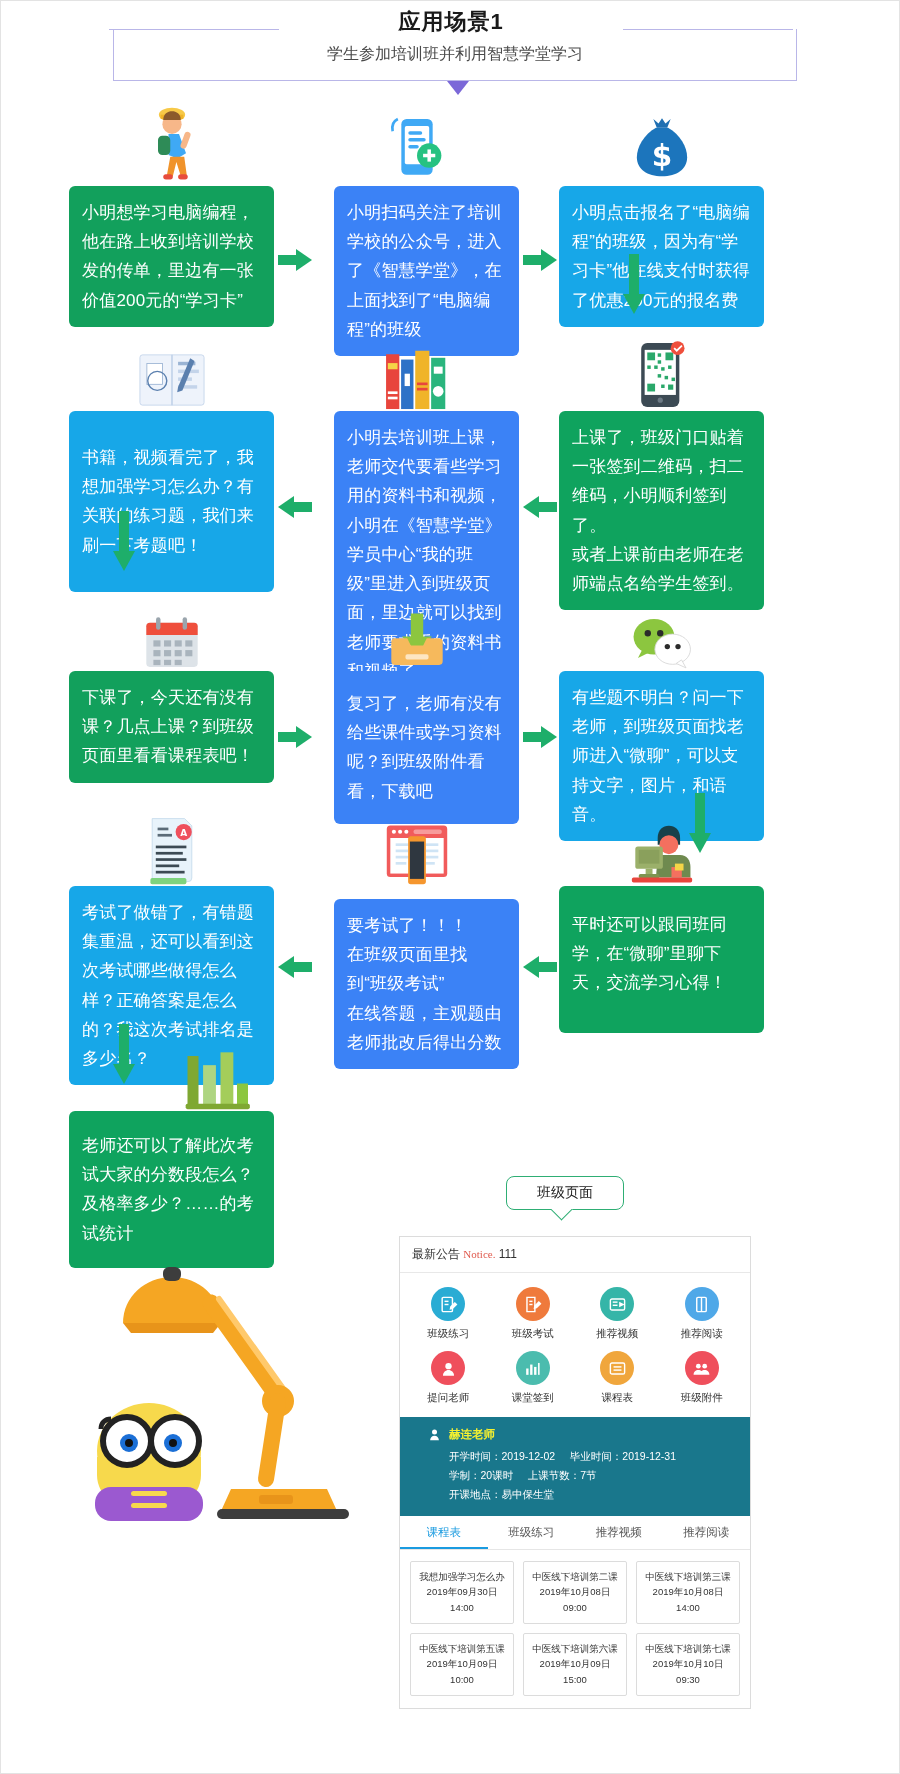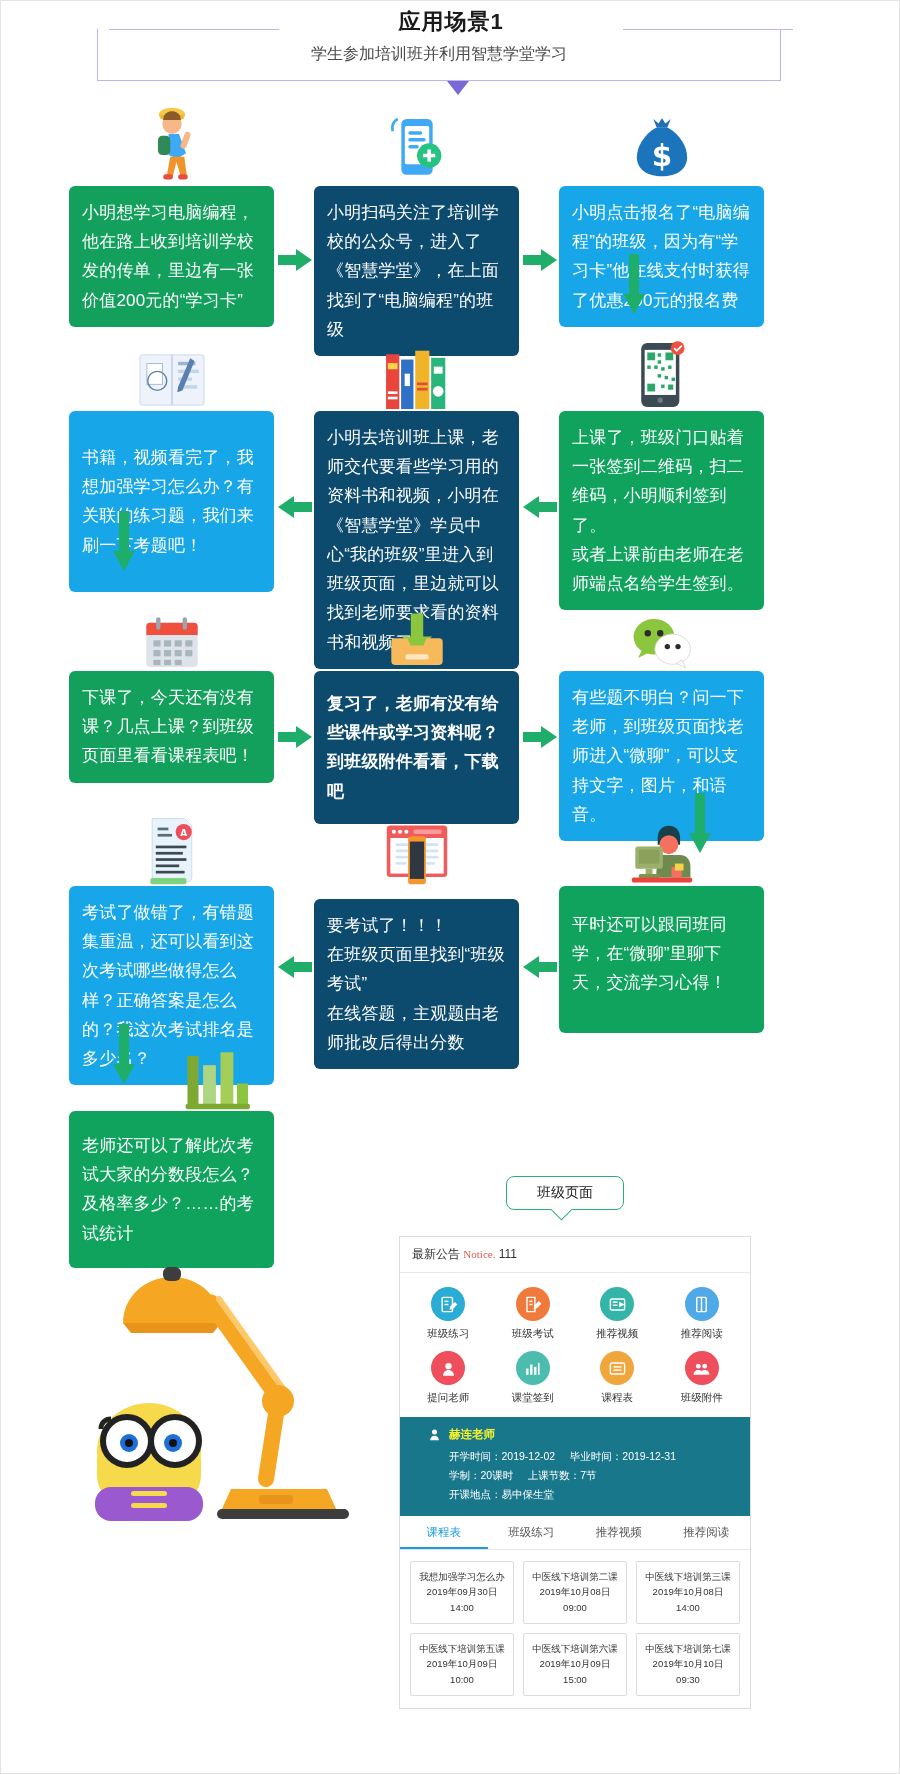--- a/index.html
+++ b/index.html
@@ -11,21 +11,21 @@
     overflow: hidden;
   }
   .page { position: relative; width:900px; height:1774px; border:1px solid #e3e3e3; }
 
   
   .header { position:absolute; left:0; top:0; width:900px; height:100px; }
   .hdr-rule { position:absolute; top:28px; height:1px; background:#b9b6e8; }
   .hdr-rule.left  { left:108px; width:170px; }
   .hdr-rule.right { right:108px; width:170px; }
   .hdr-box {
-    position:absolute; left:96px; top:28px; width:684px; height:52px;
+    position:absolute; left:112px; top:28px; width:684px; height:52px;
     border:1px solid #b9b6e8; border-top:none;
     display:flex; align-items:center; justify-content:center;
   }
   .hdr-title {
     position:absolute; left:0; right:0; top:6px; text-align:center;
     font-size:22px; font-weight:bold; color:#1a1a1a; letter-spacing:1px;
   }
   .hdr-sub { font-size:16px; color:#4a4a4a; }
   .hdr-arrow {
     position:absolute; left:446px; top:80px;
@@ -41,21 +41,21 @@
   .c1 { left:313px; }
   .c2 { left:558px; }
 
   .icon-wrap { height:85px; display:flex; align-items:flex-end; justify-content:center; }
   .bubble {
     border-radius:6px; color:#fff; font-size:17px; line-height:1.72;
     padding:12px 13px; letter-spacing:.2px;
   }
   .bubble.green  { background:#12a05c; }
   .bubble.green2 { background:#0fa35e; }
-  .bubble.blue   { background:#0c4a6e; }
+  .bubble.blue   { background:#3b82f6;margin-left:20px; }
   .bubble.cyan   { background:#17a7e8; }
 
   
   .arr { position:absolute; width:34px; height:22px; }
   .arr .shaft { position:absolute; top:6px; height:10px; background:#1eae6a; }
   .arr .head {
     position:absolute; top:0; width:0;height:0;
     border-top:11px solid transparent;border-bottom:11px solid transparent;
   }
   .arr.right .shaft { left:0; width:20px; }
@@ -334,21 +334,21 @@
             <circle cx="42" cy="35" r="3" fill="#2b2b2b"></circle>
               <circle cx="54" cy="35" r="3" fill="#2b2b2b"></circle>
           </svg>
         </div>
       </div>
 
       <div class="cell c0" style="top:85px;">
         <div class="bubble green">下课了，今天还有没有课？几点上课？到班级页面里看看课程表吧！</div>
       </div>
       <div class="cell c1" style="top:85px;">
-        <div class="bubble blue" style="padding-top:18px;padding-bottom:18px;font-weight:bold;">复习了，老师有没有给些课件或学习资料呢？到班级附件看看，下载吧</div>
+        <div class="bubble blue" style="padding-top:18px;padding-bottom:18px;">复习了，老师有没有给些课件或学习资料呢？到班级附件看看，下载吧</div>
       </div>
       <div class="cell c2" style="top:85px;">
         <div class="bubble cyan">有些题不明白？问一下老师，到班级页面找老师进入“微聊”，可以支持文字，图片，和语音。</div>
       </div>
       <div class="arr right" style="left:277px; top:140px;">
           <span class="shaft"></span>
           <span class="head"></span>
         </div>
       <div class="arr right" style="left:522px; top:140px;">
           <span class="shaft"></span>

